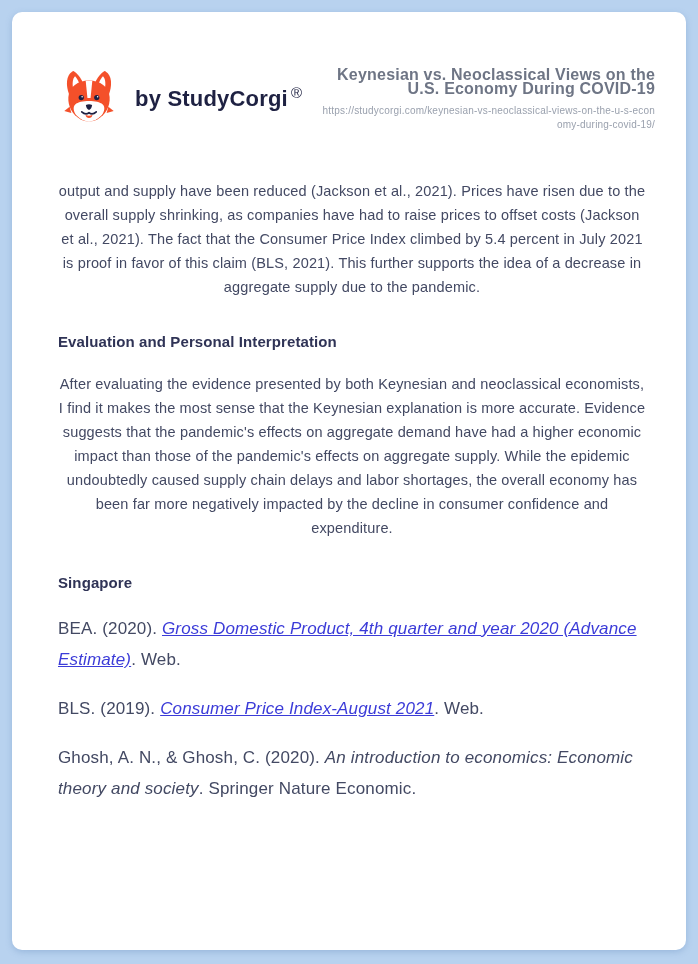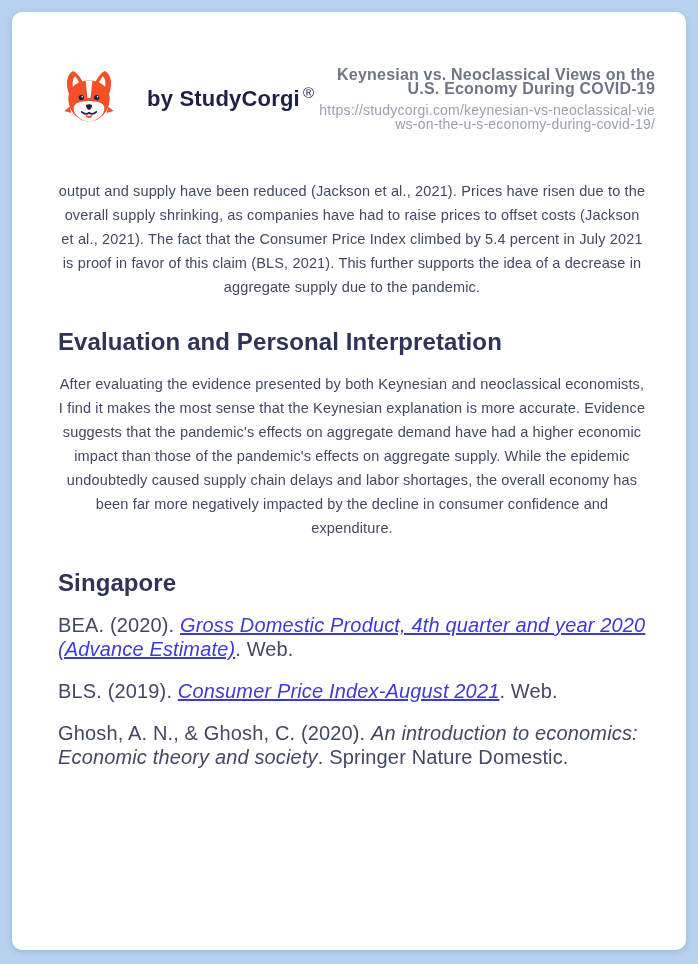--- a/index.html
+++ b/index.html
@@ -35,21 +35,21 @@
   
   .header {
     display: flex;
     justify-content: space-between;
     align-items: flex-start;
     padding: 54px 31px 0 46px;
   }
   .logo-wrap {
     display: flex;
     align-items: center;
-    gap: 27px;
+    gap: 15px;
     padding-top: 2px;
   }
   .corgi-svg { display: block; }
   .brand-text {
     font-size: 22px;
     font-weight: 700;
     color: var(--brand-navy);
     letter-spacing: 0.2px;
     white-space: nowrap;
   }
@@ -68,51 +68,51 @@
   }
   .doc-title {
     font-size: 16px;
     font-weight: 700;
     line-height: 14px;
     color: var(--title-gray);
     letter-spacing: 0.2px;
     margin-bottom: 8px;
   }
   .doc-url {
-    font-size: 14px;
+    font-size: 10px;
     font-weight: 400;
     line-height: 13.5px;
     color: var(--url-gray);
     letter-spacing: 0.2px;
     word-break: break-all;
   }
   
   .content {
     padding: 0 40px 0 46px;
     margin-top: 48px;
   }
   .body-par {
     font-size: 14.5px;
     line-height: 24px;
     color: var(--body-text);
     letter-spacing: 0.15px;
     margin-bottom: 24px;
     text-align: center;
   }
   h2.section-heading {
-    font-size: 24px;
+    font-size: 15px;
     font-weight: 700;
     color: var(--heading-navy);
     letter-spacing: 0.1px;
     margin: 30px 0 17px 0;
     line-height: 26px;
   }
   .reference {
-    font-size: 20px;
-    line-height: 24px;
+    font-size: 17px;
+    line-height: 31px;
     color: var(--body-text);
     letter-spacing: 0.15px;
     margin-bottom: 18px;
   }
   .ref-link {
     color: var(--link-blue);
     font-style: italic;
     text-decoration: underline;
     cursor: pointer;
   }
@@ -171,17 +171,17 @@
     <h2 class="section-heading">Evaluation and Personal Interpretation</h2>
 
     <p class="body-par">After evaluating the evidence presented by both Keynesian and neoclassical economists, I find it makes the most sense that the Keynesian explanation is more accurate. Evidence suggests that the pandemic's effects on aggregate demand have had a higher economic impact than those of the pandemic's effects on aggregate supply. While the epidemic undoubtedly caused supply chain delays and labor shortages, the overall economy has been far more negatively impacted by the decline in consumer confidence and expenditure.</p>
 
     <h2 class="section-heading">Singapore</h2>
 
     <p class="reference"><span>BEA. (2020). </span><a class="ref-link">Gross Domestic Product, 4th quarter and year 2020 (Advance Estimate)</a><span>. Web.</span></p>
 
     <p class="reference"><span>BLS. (2019). </span><a class="ref-link">Consumer Price Index-August 2021</a><span>. Web.</span></p>
 
-    <p class="reference"><span>Ghosh, A. N., &amp; Ghosh, C. (2020). </span><em class="ref-title-plain">An introduction to economics: Economic theory and society</em><span>. Springer Nature Domestic.</span></p>
+    <p class="reference"><span>Ghosh, A. N., &amp; Ghosh, C. (2020). </span><em class="ref-title-plain">An introduction to economics: Economic theory and society</em><span>. Springer Nature Economic.</span></p>
 
 
   </div>
 </div>
 
 </body></html>

